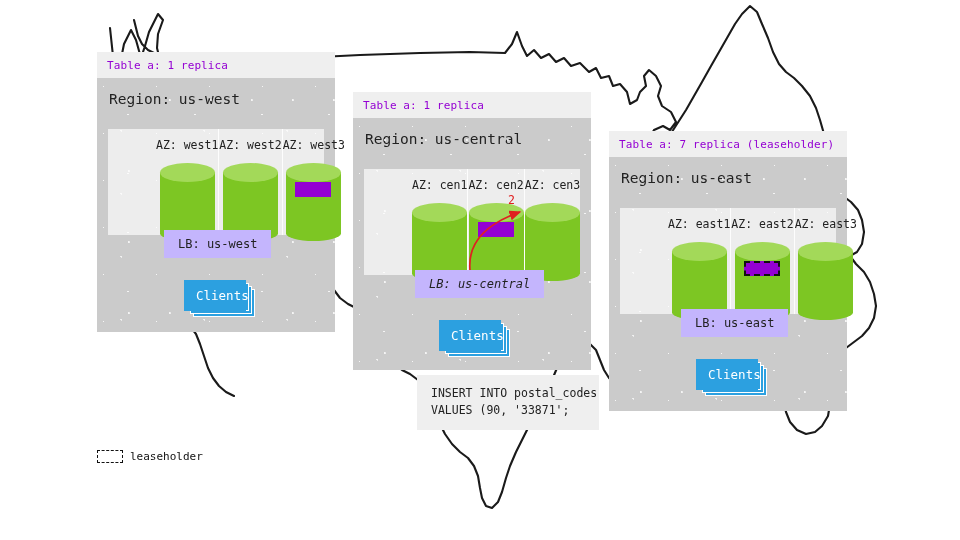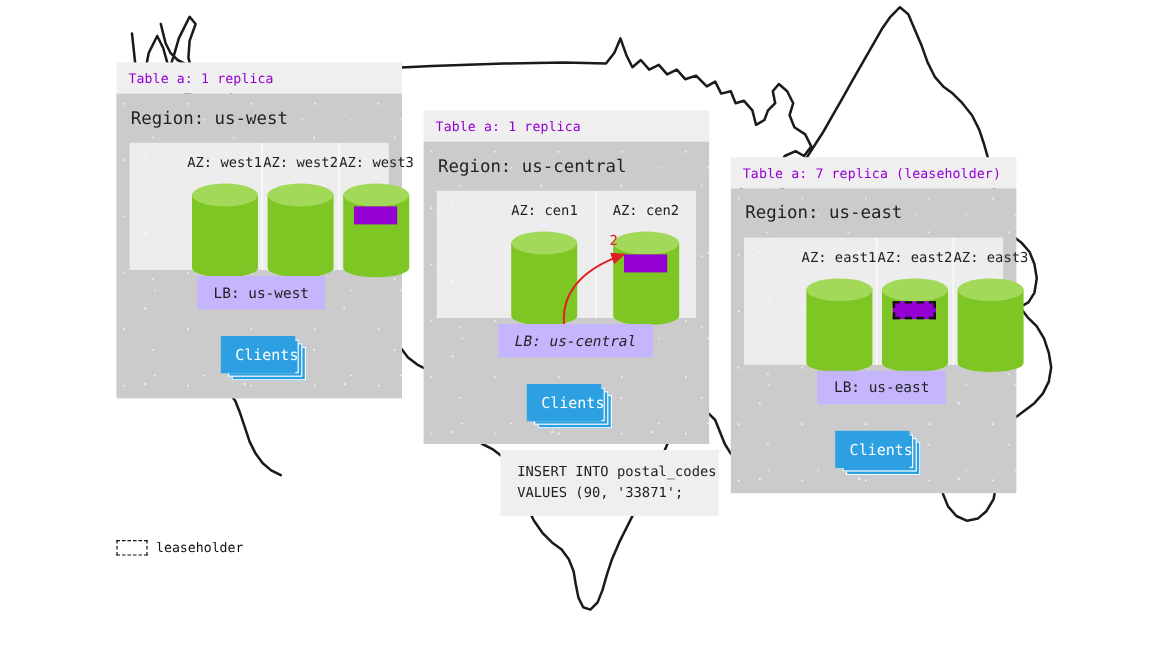--- a/index.html
+++ b/index.html
@@ -29,21 +29,21 @@
     padding:0;
     position:relative;
   }
   .region .rtitle{
     font-size:14.5px;color:#222;
     padding:13px 0 12px 12px;
     white-space:nowrap;
   }
   .azrow{
     display:flex;background:#ededed;
-    margin:0 11px;
+    margin:10px 11px;
     padding-left:48px;
   }
   .az{
     flex:1;
     padding:9px 0 10px 0;
     text-align:center;
     position:relative;
   }
   .az + .az{border-left:1.5px solid #fdfdfd;}
   .azlabel{font-size:11.5px;color:#222;white-space:nowrap;}
@@ -251,20 +251,27 @@
           </div>
         </div>
         <div class="az">
           <div class="azlabel">AZ: cen2</div>
           <div class="cyl" style="width:55px;height:78px;">
             <div class="side" style="top:9px;height:69px;"></div>
             <div class="top" style="height:19px;"></div>
             <div class="range" style="left:9px;top:19px;width:36px;height:15px;"></div>
           </div>
         </div>
+        <div class="az">
+          <div class="azlabel">AZ: cen3</div>
+          <div class="cyl" style="width:55px;height:78px;">
+            <div class="side" style="top:9px;height:69px;"></div>
+            <div class="top" style="height:19px;"></div>
+          </div>
+        </div>
       </div>
     </div>
 
     <div class="lb" style="left:62px;top:178px;font-style:italic;">LB: us-central</div>
 
     <div class="clients" style="left:86px;top:228px;width:66px;">
       <div class="card" style="left:9px;top:9px;width:62px;height:28px;"></div>
       <div class="card" style="left:6px;top:6px;width:62px;height:28px;"></div>
       <div class="card" style="left:3px;top:3px;width:62px;height:28px;"></div>
       <div class="front" style="width:62px;box-sizing:border-box;">Clients</div>

